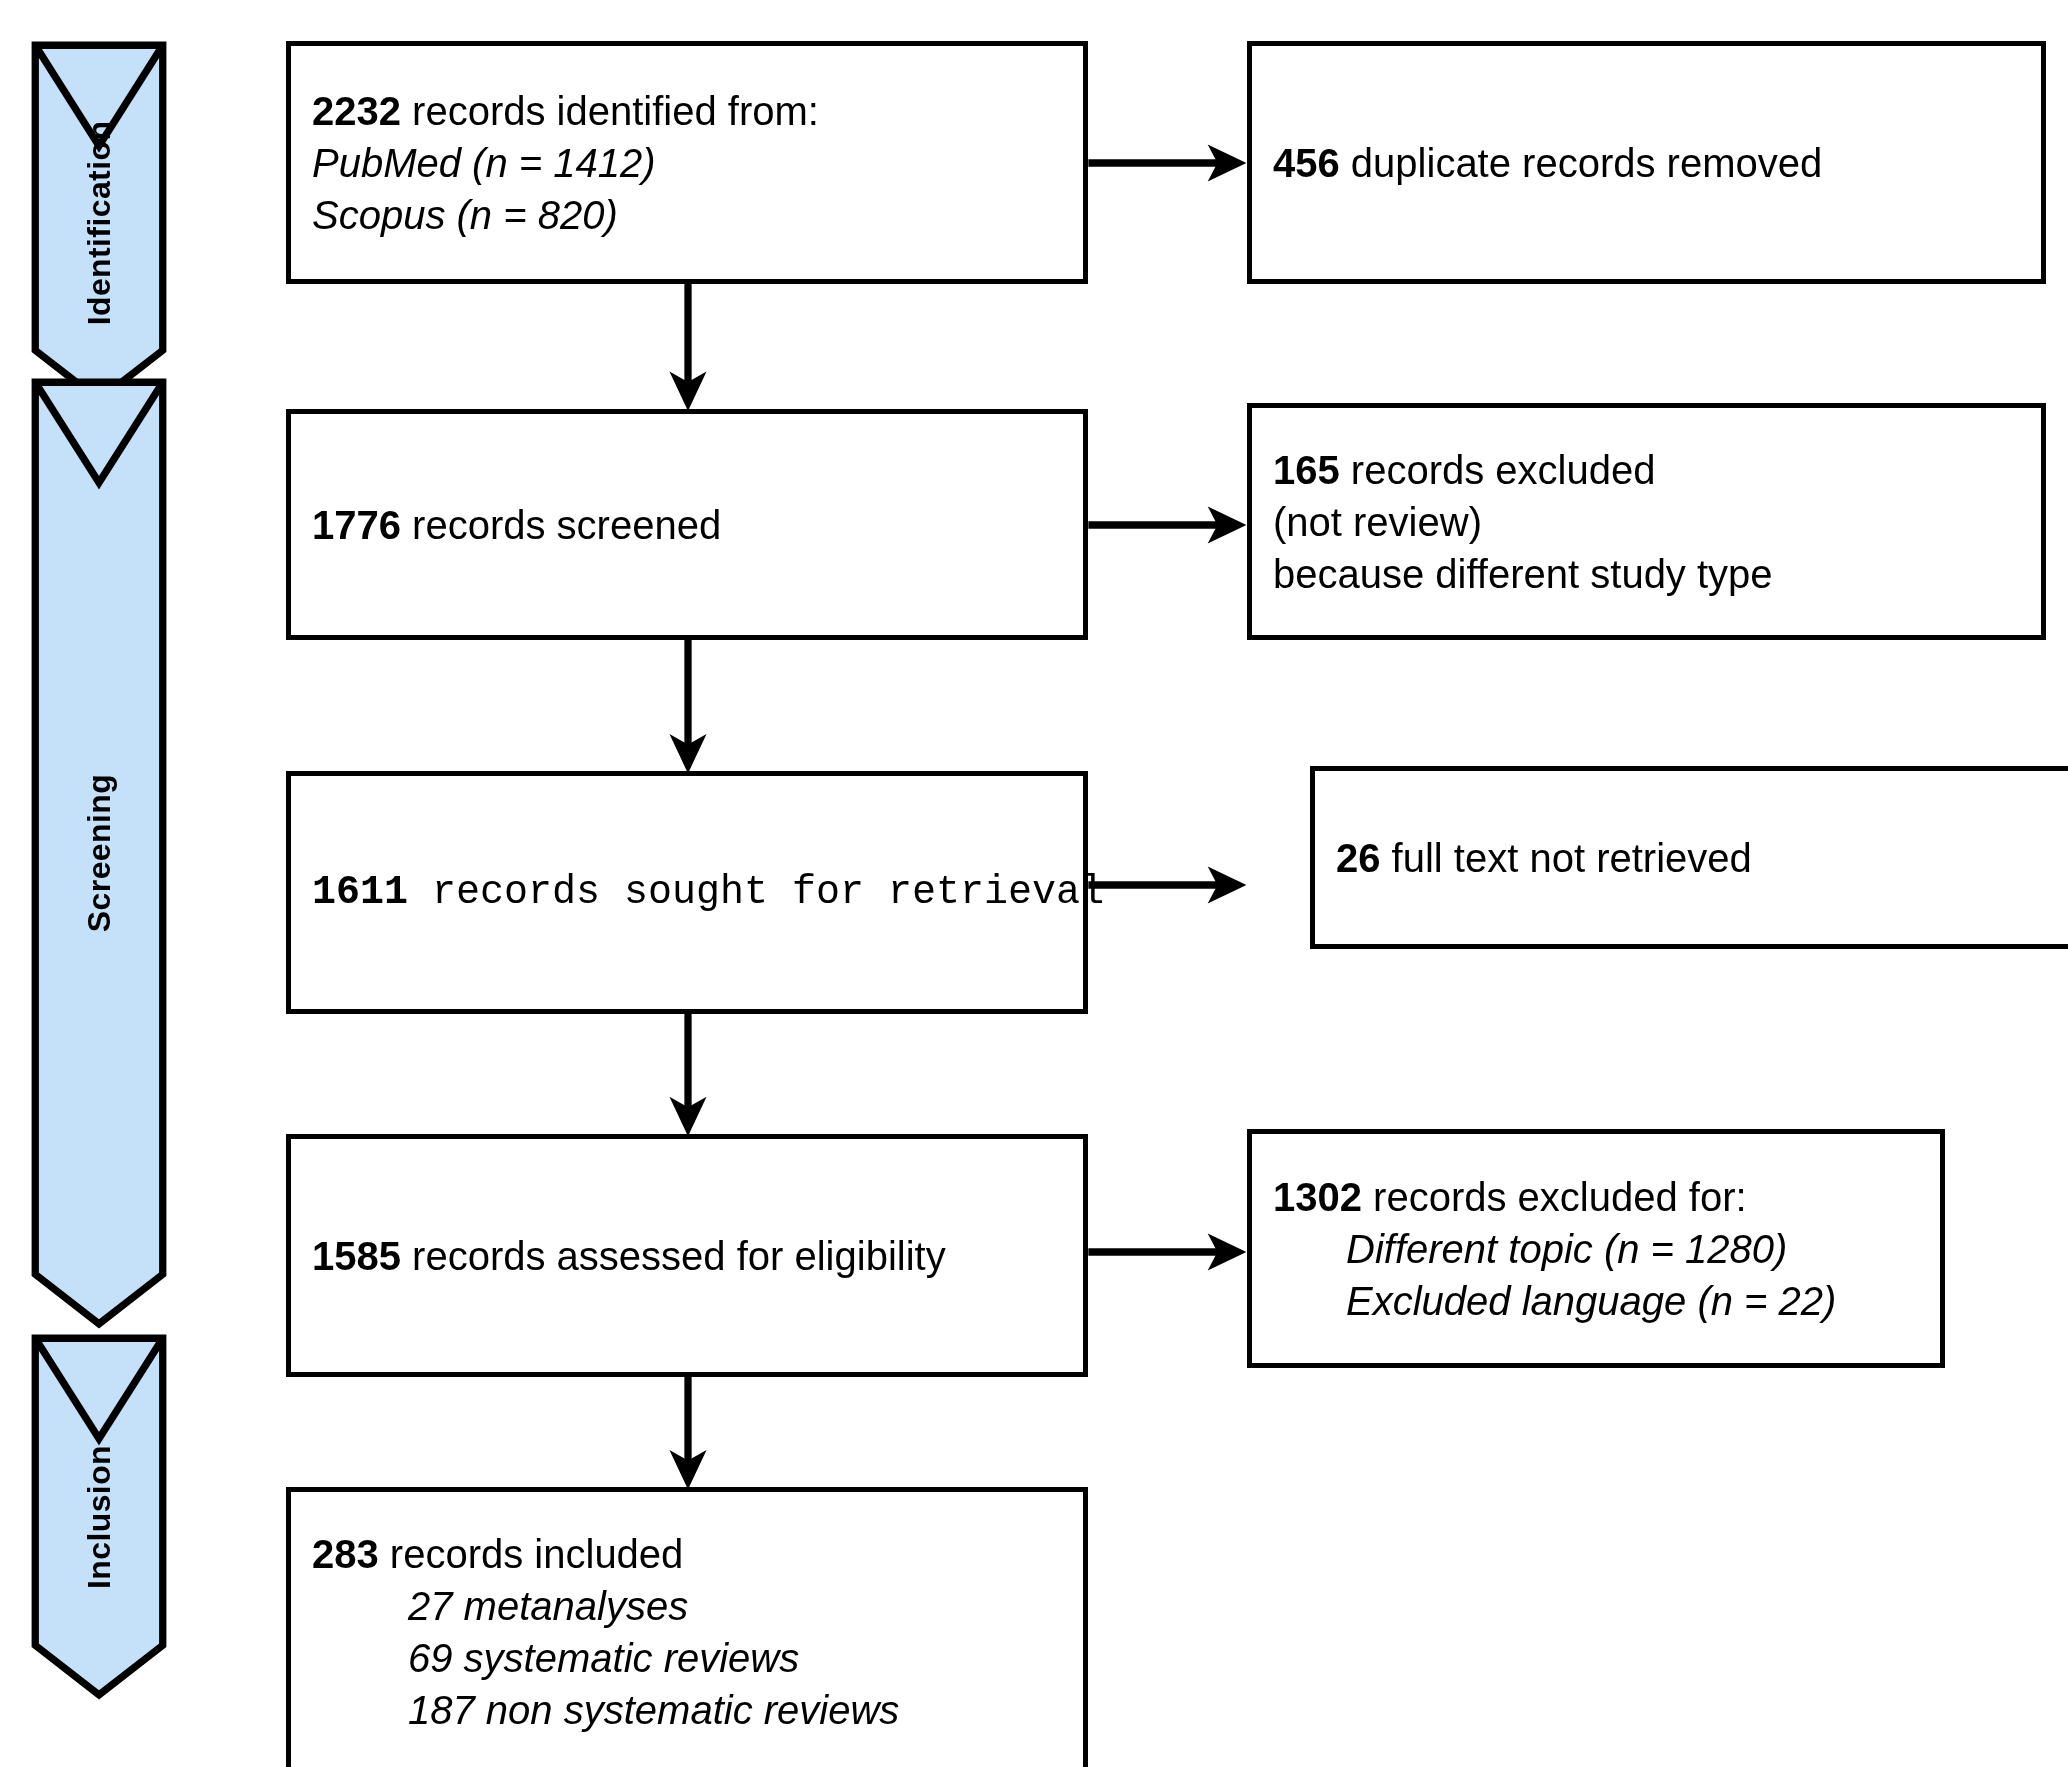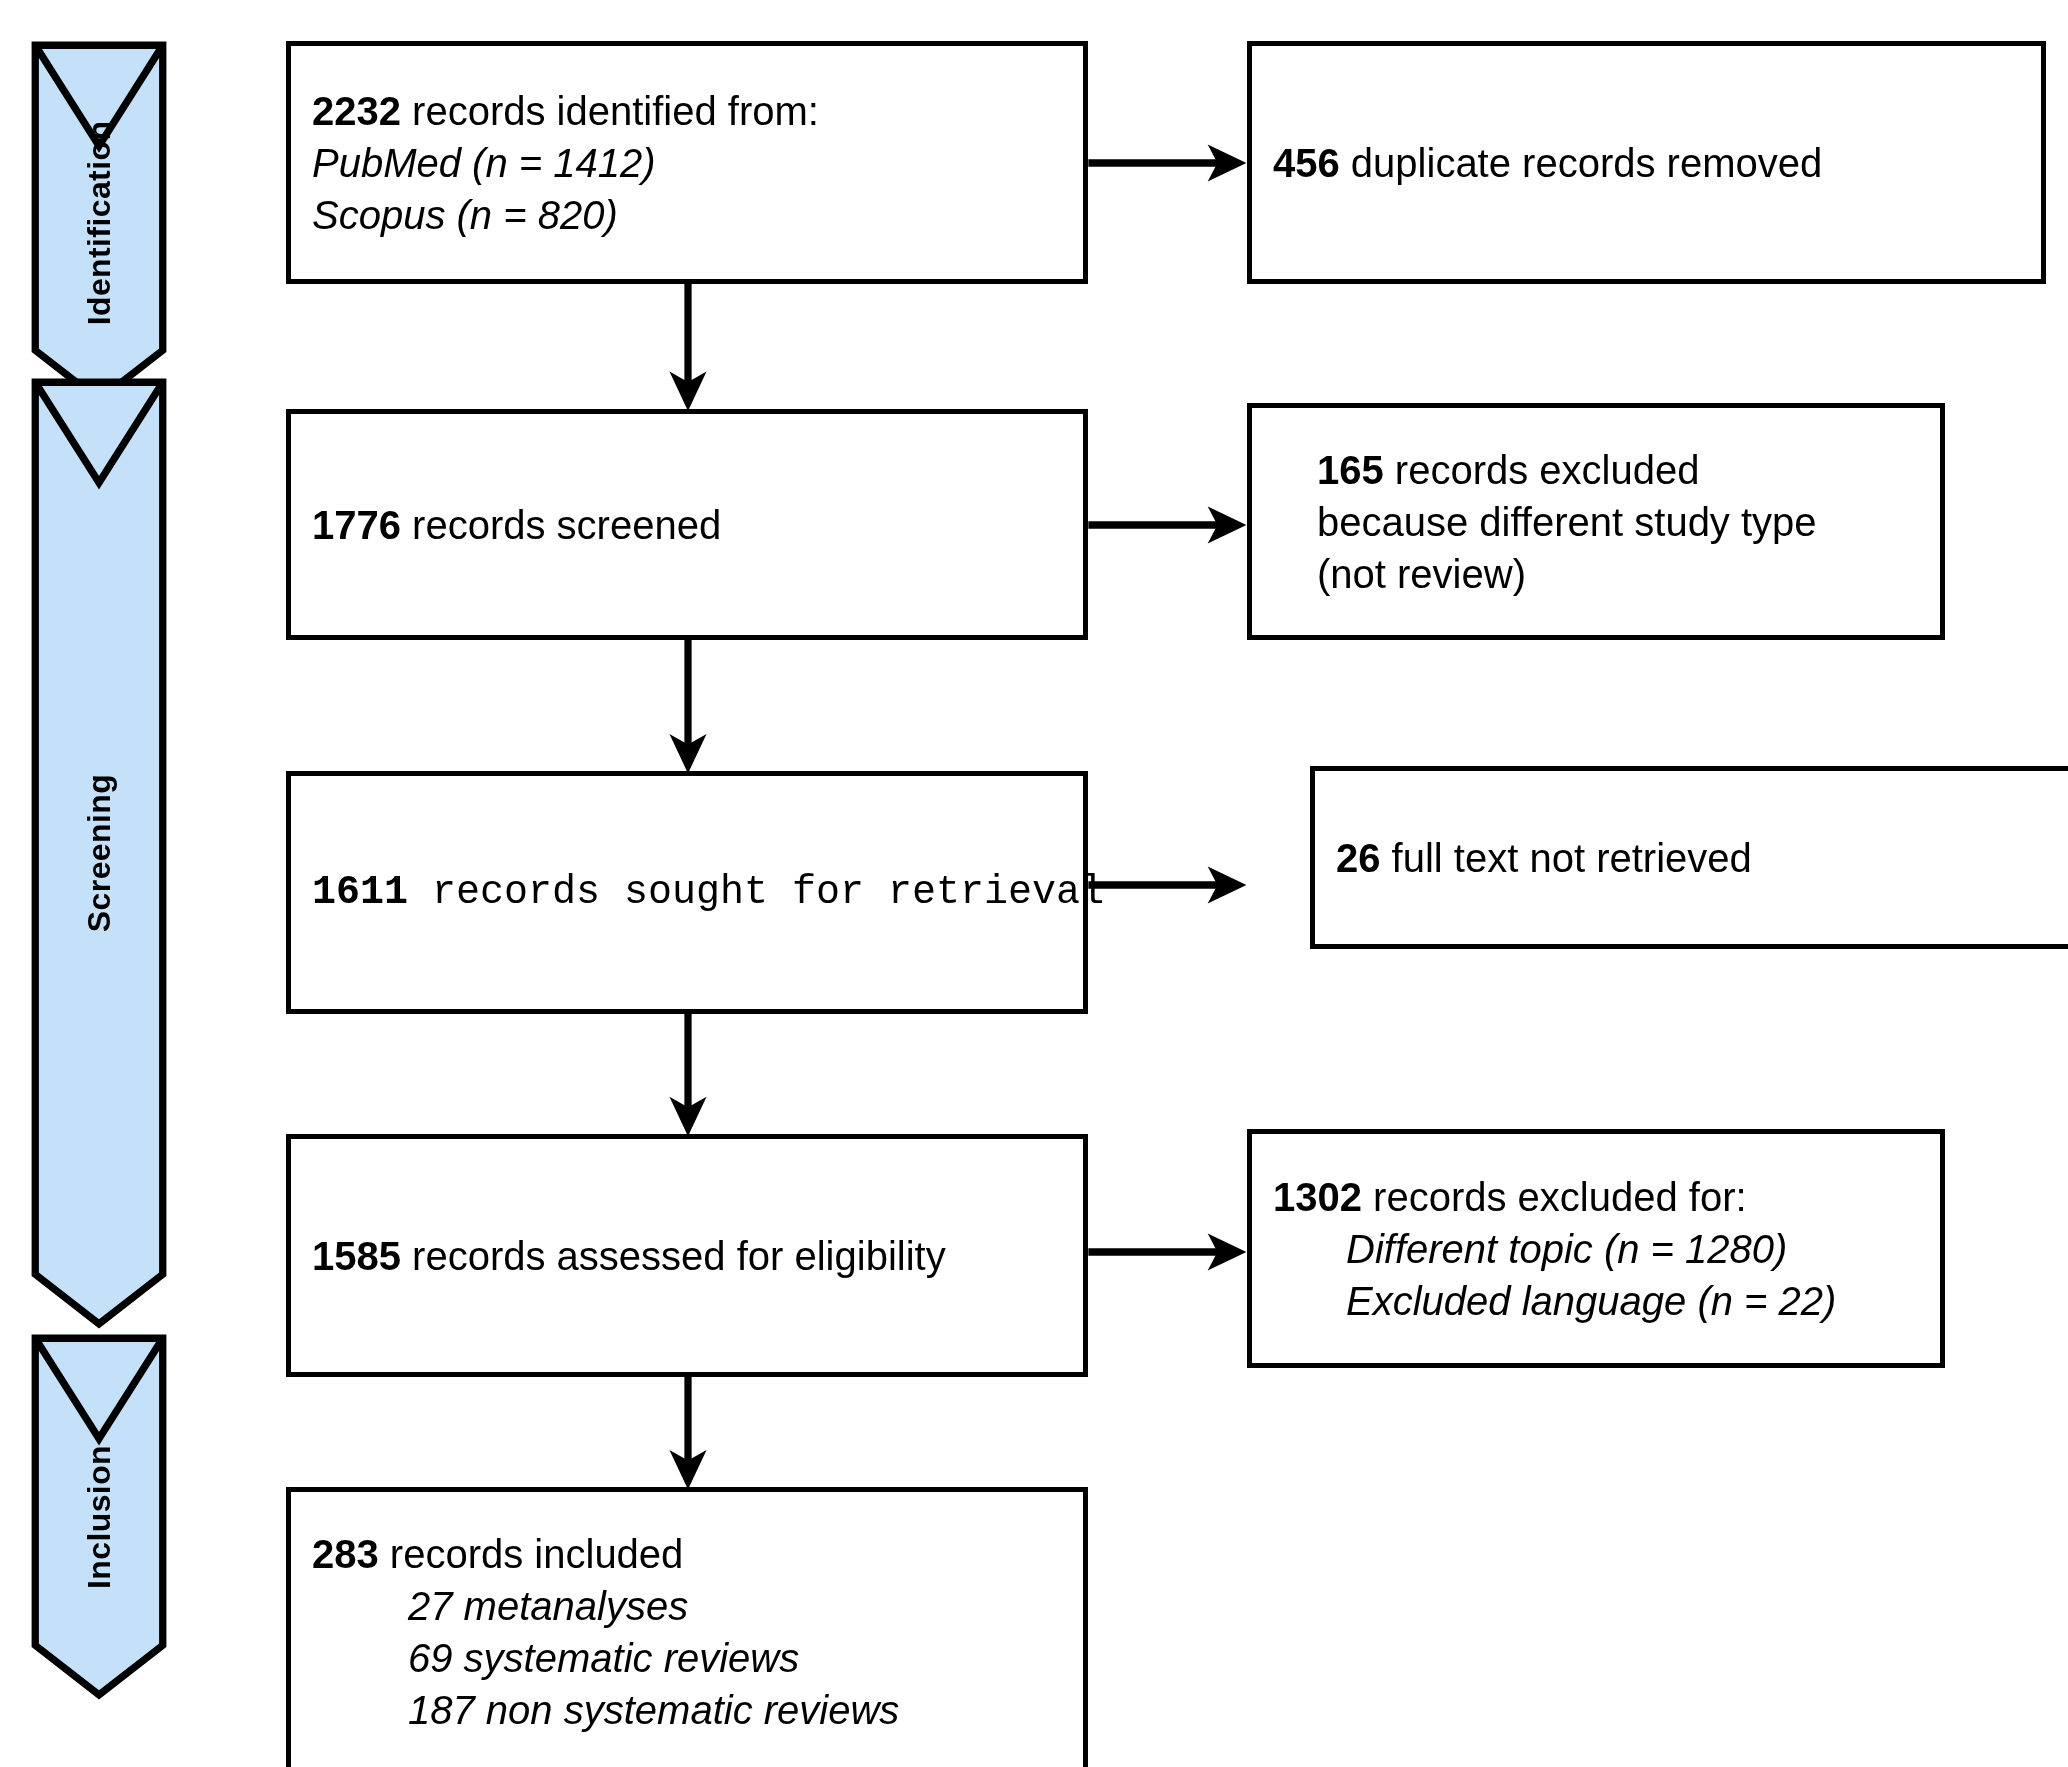--- a/index.html
+++ b/index.html
@@ -144,27 +144,27 @@
   </div>
 
   <div class="box" style="left:286px; top:409px; width:802px; height:231px;">
     <div class="lines shift-right">
       <div class="line center">
         <b>1776</b><span> records screened</span>
       </div>
     </div>
   </div>
 
-  <div class="box" style="left:1247px; top:403px; width:698px; height:237px;padding-left:44px;">
+  <div class="box" style="left:1247px; top:403px; width:799px; height:237px;">
     <div class="lines">
       <div class="line center">
         <b>165</b><span> records excluded</span>
       </div>
+      <div class="line center">(not review)</div>
       <div class="line center">because different study type</div>
-      <div class="line center">(not review)</div>
     </div>
   </div>
 
   <div class="box" style="left:286px; top:771px; width:802px; height:243px;font-family:Liberation Mono, monospace;">
     <div class="lines">
       <div class="line center">
         <b>1611</b><span> records sought for retrieval</span>
       </div>
     </div>
   </div>

